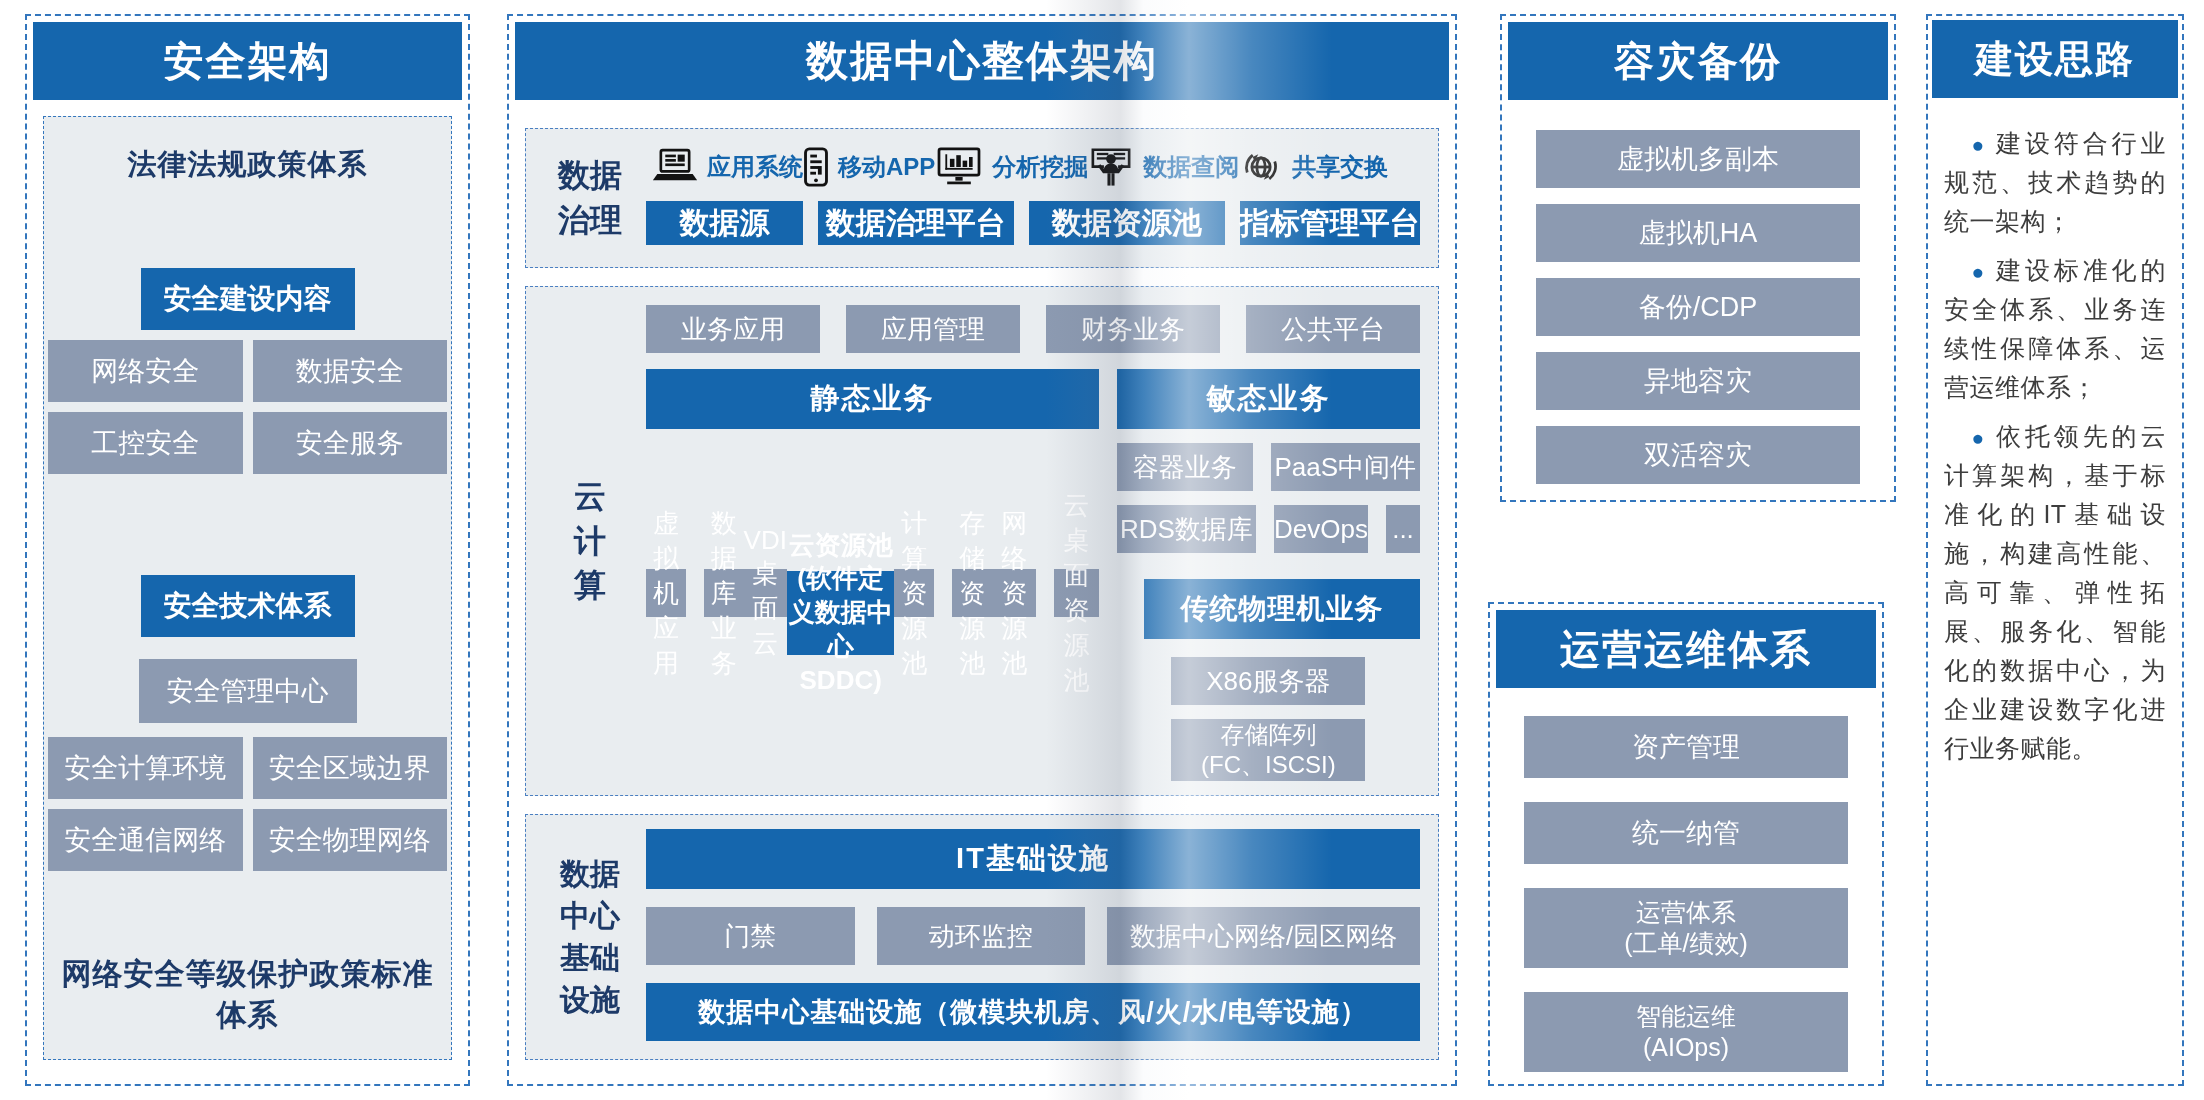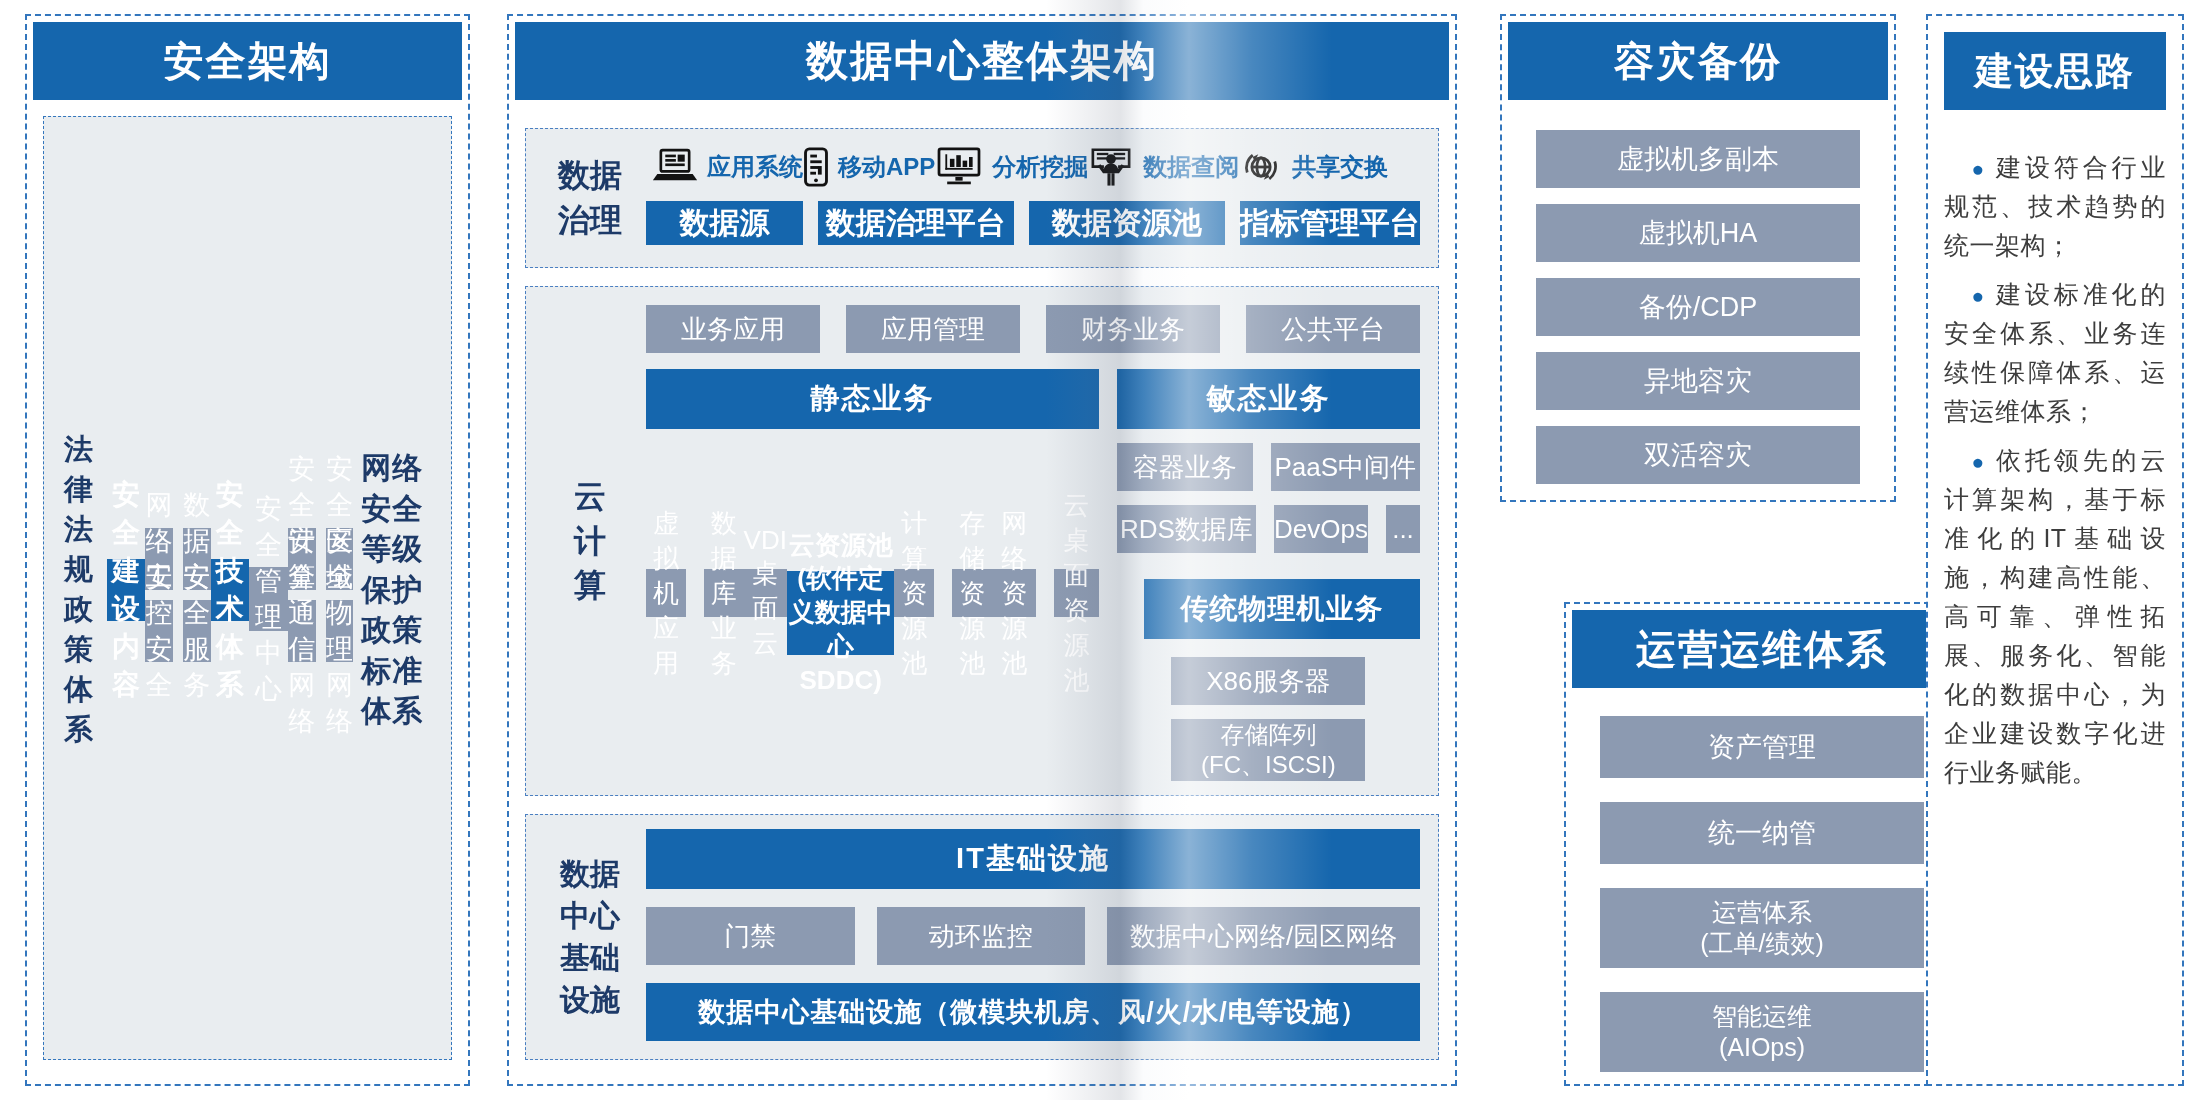--- a/index.html
+++ b/index.html
@@ -15,21 +15,21 @@
 
   
   .blue-box{background:#1566ad;color:#ffffff;font-weight:bold;text-align:center;
             display:flex;align-items:center;justify-content:center;box-sizing:border-box;}
   .gray-box{background:#8c9ab1;color:#ffffff;text-align:center;
             display:flex;align-items:center;justify-content:center;box-sizing:border-box;}
   .pre{white-space:pre-line;line-height:1.25;}
 
   
   .sec-inner{margin:10px 16px 24px;border:1px dashed #3376bd;background:#e9edf0;flex:1;
-             display:flex;flex-direction:row;align-items:center;padding:28px 20px 24px;box-sizing:border-box;}
+             display:flex;flex-direction:column;align-items:center;padding:28px 4px 24px;box-sizing:border-box;}
   .sec-heading{color:#1d3a68;font-weight:bold;font-size:29px;letter-spacing:1px;}
   .sec-grid{width:100%;display:flex;flex-direction:column;gap:10px;margin-top:10px;}
   .sec-row{display:flex;gap:10px;}
   .sec-row .gray-box{flex:1;height:62px;font-size:27px;}
   .sec-blue{width:214px;height:62px;font-size:28px;}
   .sec-center-gray{width:218px;height:64px;font-size:27px;margin:22px auto 4px;}
   .sec-bottom{color:#1d3a68;font-weight:bold;font-size:30px;text-align:center;line-height:1.35;letter-spacing:1px;}
   .sp1{flex:1;} .sp12{flex:1.2;}
 
   
@@ -305,34 +305,34 @@
     <div class="panel-header">容灾备份</div>
     <div class="stack">
       <div class="gray-box dr-item">虚拟机多副本</div>
       <div class="gray-box dr-item">虚拟机HA</div>
       <div class="gray-box dr-item">备份/CDP</div>
       <div class="gray-box dr-item">异地容灾</div>
       <div class="gray-box dr-item">双活容灾</div>
     </div>
   </div>
 
-  <div class="panel" style="left:1564px;top:602px;width:396px;height:484px;">
+  <div class="panel" style="left:1488px;top:602px;width:396px;height:484px;">
     <div class="panel-header">运营运维体系</div>
     <div class="stack" style="gap:24px;padding:22px 34px;">
       <div class="gray-box ops-item">资产管理</div>
       <div class="gray-box ops-item">统一纳管</div>
       <div class="gray-box ops-item tall pre">运营体系
 (工单/绩效)</div>
       <div class="gray-box ops-item tall pre">智能运维
 (AIOps)</div>
     </div>
   </div>
 
   <div class="panel" style="left:1926px;top:14px;width:258px;height:1072px;">
-    <div class="panel-header" style="font-size:38px;margin:16px;height:78px;">建设思路</div>
+    <div class="panel-header" style="font-size:38px;margin:4px;height:78px;">建设思路</div>
     <div class="ideas-body">
       <p><span class="dot">●</span><span>建设符合行业规范、技术趋势的统一架构；</span></p>
       <p><span class="dot">●</span><span>建设标准化的安全体系、业务连续性保障体系、运营运维体系；</span></p>
       <p><span class="dot">●</span><span>依托领先的云计算架构，基于标准化的IT基础设施，构建高性能、高可靠、弹性拓展、服务化、智能化的数据中心，为企业建设数字化进行业务赋能。</span></p>
     </div>
   </div>
 
   <div class="fold"></div>
 </div>
 

